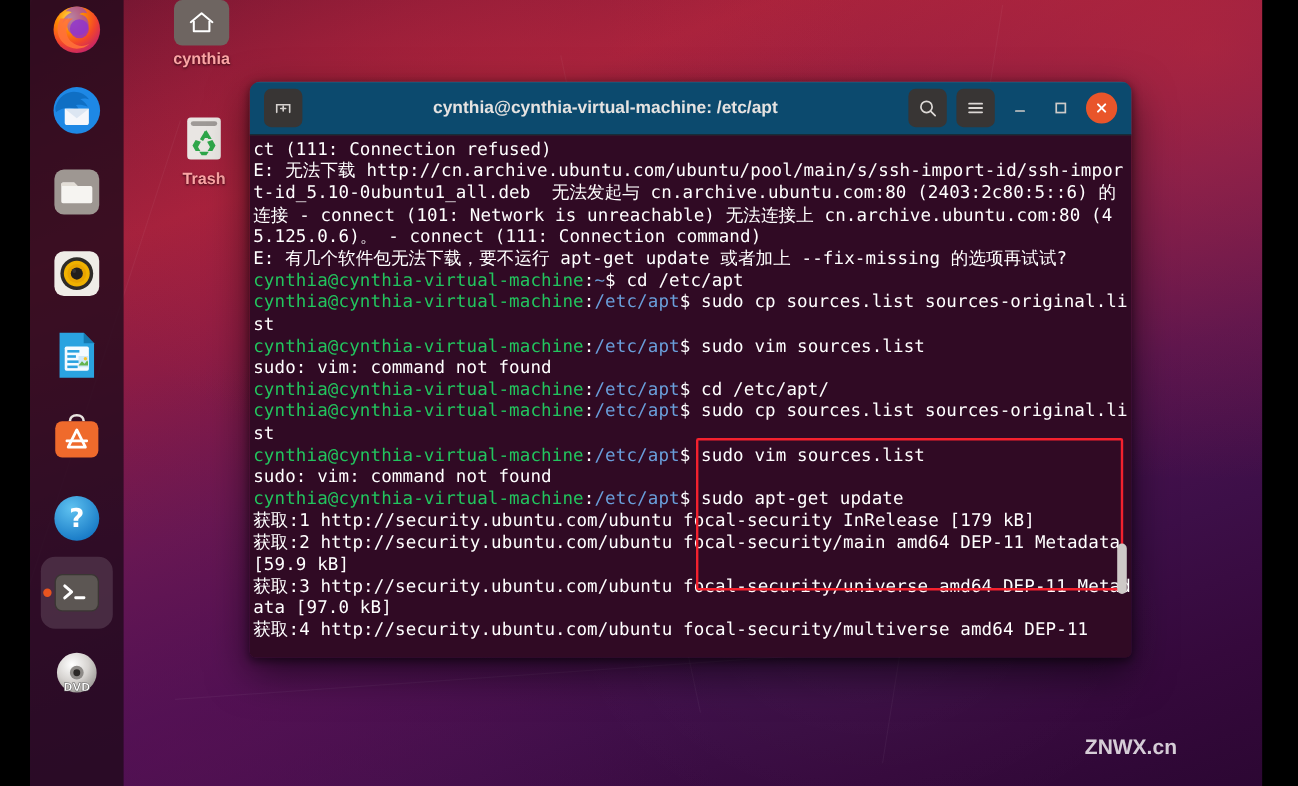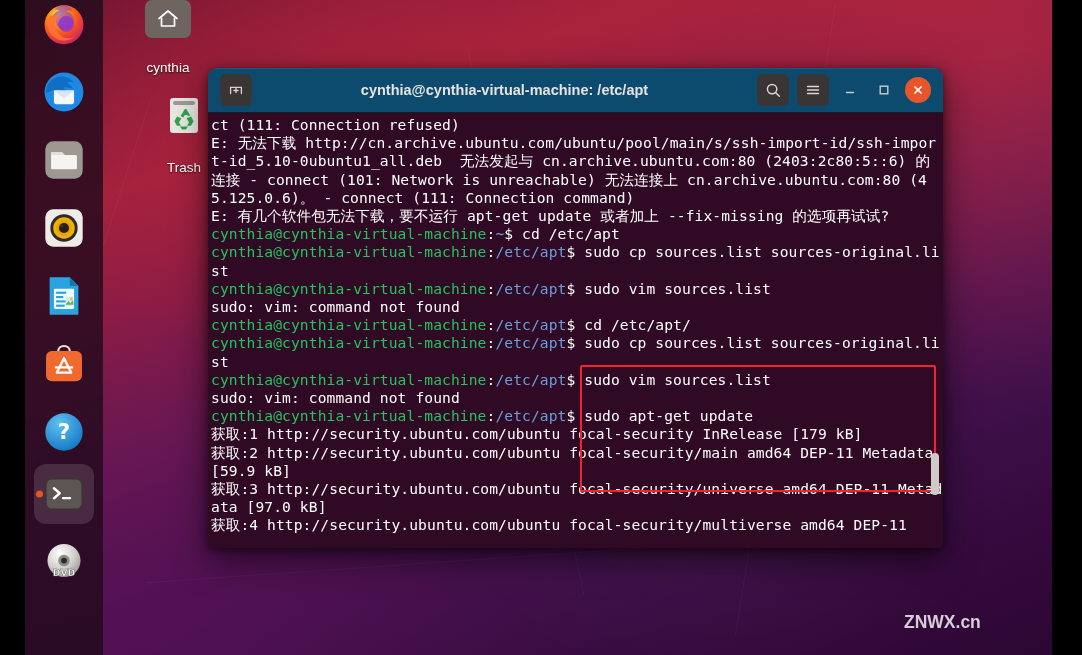--- a/index.html
+++ b/index.html
@@ -50,23 +50,24 @@
   }
   .ico{width:46px;height:46px;display:block;}
 
   
   .desk-icon{position:absolute;width:84px;text-align:center;}
   .desk-icon .tile{
     width:46px;height:38px;margin:0 auto;border-radius:7px;
     display:flex;align-items:center;justify-content:center;
   }
   .desk-icon .lbl{
-    margin-top:22px;color:#ffffff;font-size:13.5px;
+    margin-top:3px;color:#fca5a5;font-size:13.5px;
     font-family:"Liberation Sans", sans-serif;
     text-shadow:0 1px 2px rgba(0,0,0,.75);
+    font-weight:bold;
   }
 
   
   #term{
     position:absolute;left:208px;top:68px;width:735px;height:480px;
     border-radius:9px 9px 5px 5px;overflow:hidden;
     box-shadow:0 12px 34px rgba(0,0,0,.55), 0 2px 8px rgba(0,0,0,.5);
   }
   #titlebar{
     position:relative;height:44px;background:#0c4a6e;
@@ -260,21 +261,21 @@
   <div class="desk-icon" style="left:126px;top:0px;">
     <div class="tile" style="background:#6e6561;">
       <svg width="24" height="24" viewBox="0 0 24 24">
         <path d="M3 11.5L12 4l9 7.5" fill="none" stroke="#fff" stroke-width="1.7" stroke-linecap="round" stroke-linejoin="round"></path>
         <path d="M5.5 10.5V19h13v-8.5" fill="none" stroke="#fff" stroke-width="1.7" stroke-linejoin="round"></path>
       </svg>
     </div>
     <div class="lbl">cynthia</div>
   </div>
 
-  <div class="desk-icon" style="left:142px;top:92px;">
+  <div class="desk-icon" style="left:128px;top:92px;">
     <div class="tile" style="background:transparent;height:46px;">
       <svg width="40" height="46" viewBox="0 0 40 46">
         <rect x="6" y="6" width="28" height="35" rx="3" fill="#e9e6e3"></rect>
         <rect x="9" y="9" width="22" height="4" rx="2" fill="#9e9a97"></rect>
         <g fill="#2fa64a">
           <path d="M20 17l4 6h-3.2l-1.6 2.6-2.6-1.6 3.4-5.6z"></path>
           <path d="M27.4 29.6l-3.4 5.8-2.2-3.2-2.8 1.2 2.4-4.4 6-.6z" opacity="0"></path>
           <path d="M20 18.2l3.6 5.6h2.8l-4.4-7.2z"></path>
           <path d="M27 24.6l2.6 4.6-2.6 4.6h-4l2-3.4-2.4-4.2z"></path>
           <path d="M13 24.6l-2.6 4.6 2.6 4.6h4l-2-3.4 2.4-4.2z"></path>

